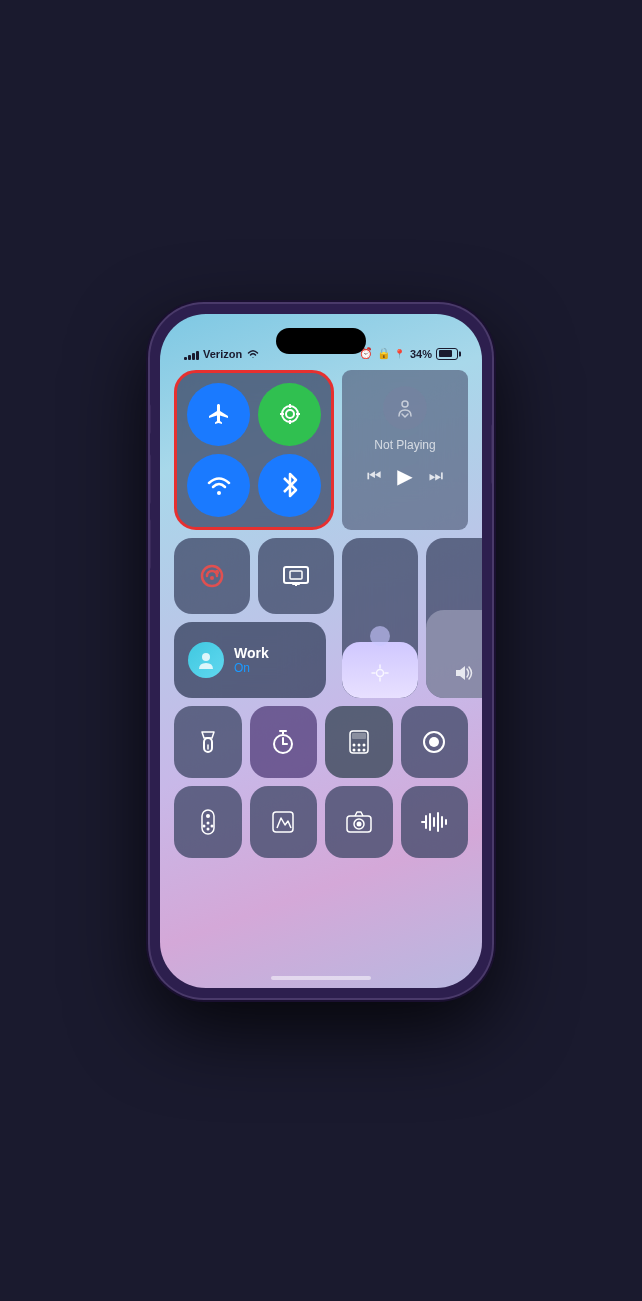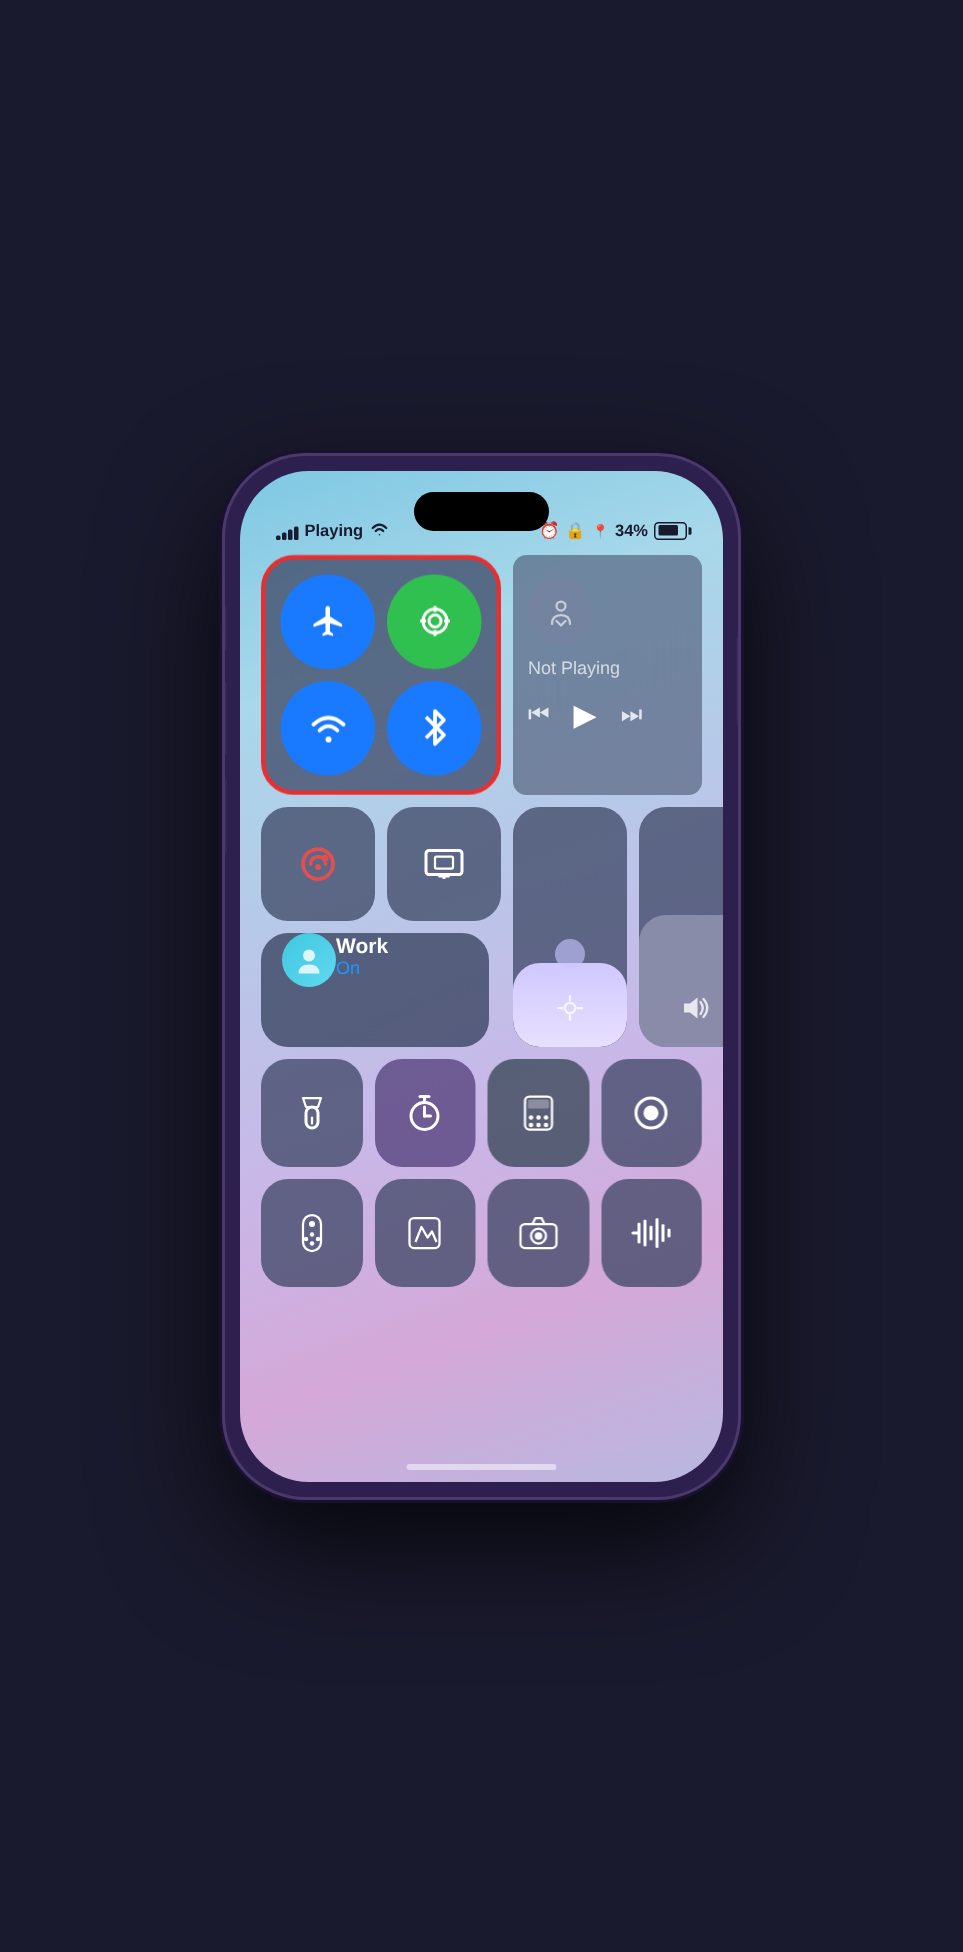--- a/index.html
+++ b/index.html
@@ -180,20 +180,21 @@
 
     
     .media-player {
       flex: 1;
       height: 160px;
       background: rgba(80, 90, 120, 0.65);
       border-radius: 9px;
       display: flex;
       flex-direction: column;
       justify-content: flex-start;
+      align-items: center;
       backdrop-filter: blur(20px);
       overflow: hidden;
       padding: 16px 10px 12px;
     }
 
     .airdrop-icon {
       width: 44px;
       height: 44px;
       background: rgba(120,130,160,0.5);
       border-radius: 50%;
@@ -245,20 +246,22 @@
     .small-btn.screen-mirror {
       color: white;
     }
 
     .focus-btn {
       width: 152px;
       height: 76px;
       background: rgba(50, 60, 90, 0.75);
       border-radius: 18px;
       display: flex;
+      align-items: center;
+      gap: 10px;
       padding: 0 14px;
       cursor: pointer;
       backdrop-filter: blur(20px);
     }
 
     .focus-avatar {
       width: 36px;
       height: 36px;
       background: linear-gradient(135deg, #40c8e0 0%, #60d8f0 100%);
       border-radius: 50%;
@@ -439,21 +442,21 @@
     <div class="dynamic-island"></div>
 
     <div class="status-bar">
       <div class="status-left">
         <div class="signal-bars">
           <div class="signal-bar" style="height:3px"></div>
           <div class="signal-bar" style="height:5px"></div>
           <div class="signal-bar" style="height:7px"></div>
           <div class="signal-bar" style="height:9px"></div>
         </div>
-        <span>Playing</span>
+        <span>Verizon</span>
         <span>
           <svg width="14" height="12" viewBox="0 0 14 12">
             <path d="M7 10 L7 10 A0.5 0.5 0 0 1 7.5 10.5 A0.5 0.5 0 0 1 6.5 10.5 A0.5 0.5 0 0 1 7 10Z" fill="#1a1a2e"></path>
             <path d="M4.5 8 Q7 5.5 9.5 8" stroke="#1a1a2e" stroke-width="1.5" fill="none" stroke-linecap="round"></path>
             <path d="M2.5 6 Q7 1.5 11.5 6" stroke="#1a1a2e" stroke-width="1.5" fill="none" stroke-linecap="round"></path>
           </svg>
         </span>
       </div>
       <div class="status-right">
         <span>⏰</span>

